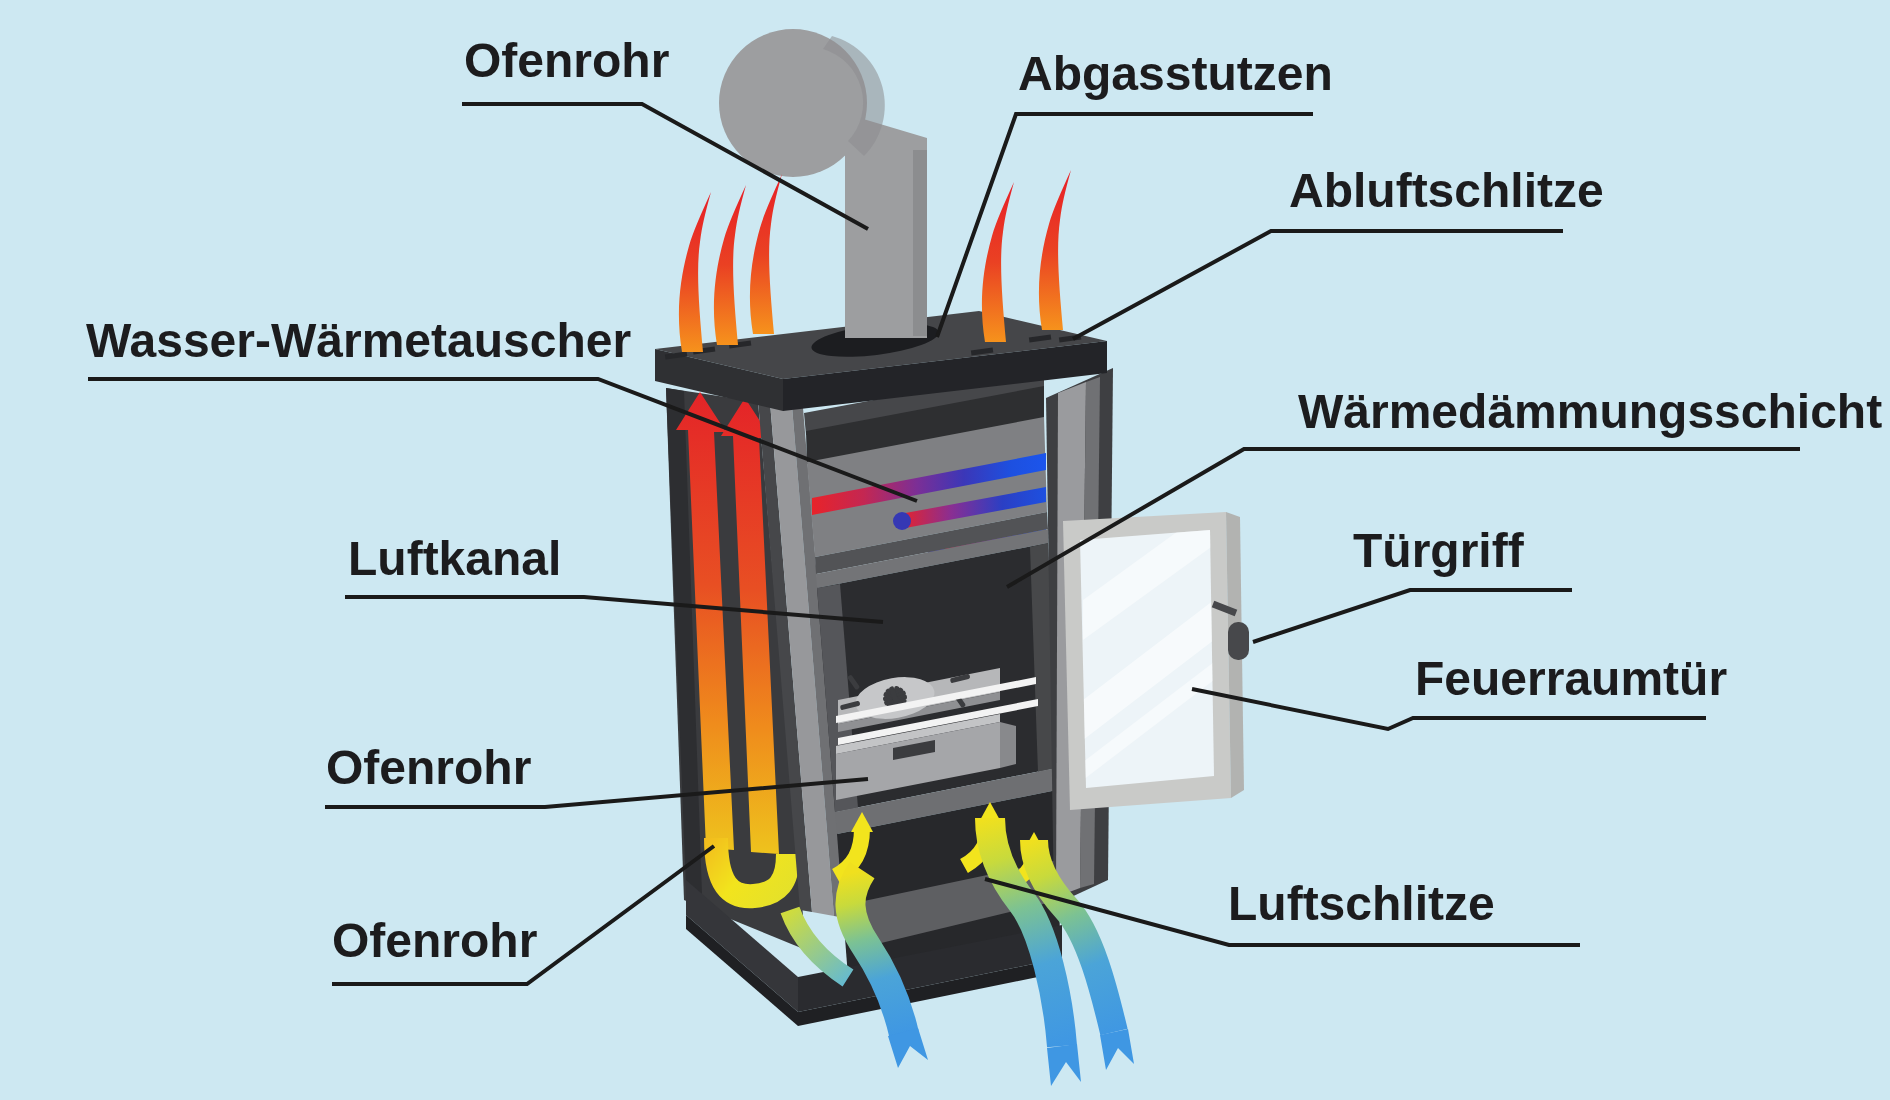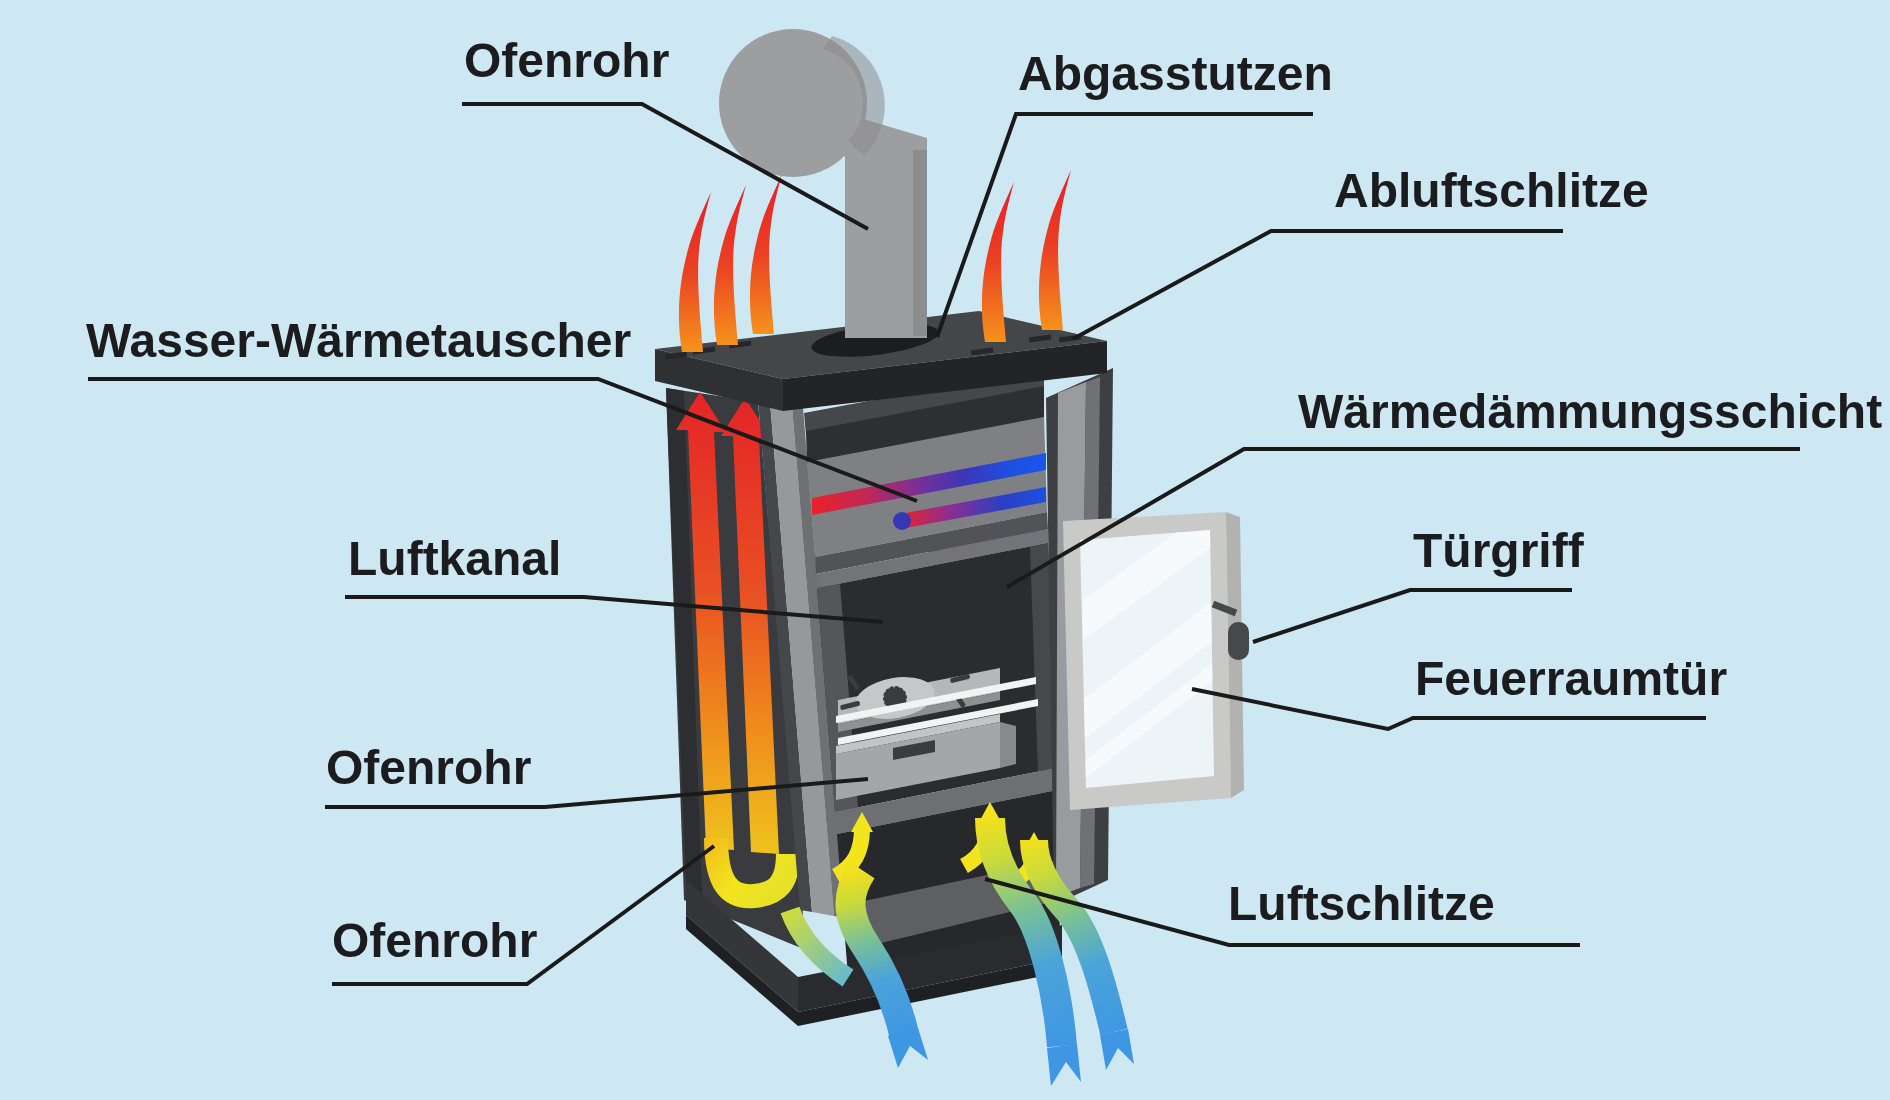--- a/index.html
+++ b/index.html
@@ -245,21 +245,21 @@
     <path class="leader" d="M1572,590 L1410,590 L1253,642"></path>
     <path class="leader" d="M1706,718 L1413,718 L1388,729 L1192,689"></path>
     <path class="leader" d="M325,807 L545,807 L868,779"></path>
     <path class="leader" d="M1580,945 L1229,945 L985,879"></path>
     <path class="leader" d="M332,984 L527,984 L714,846"></path>
   </g>
 </svg>
 
 <div class="label" style="left:464px;top:37px">Ofenrohr</div>
 <div class="label" style="left:1018px;top:50px">Abgasstutzen</div>
-<div class="label" style="left:1334px;top:167px">Abluftschlitze</div>
+<div class="label" style="left:1289px;top:167px">Abluftschlitze</div>
 <div class="label" style="left:86px;top:317px">Wasser-Wärmetauscher</div>
 <div class="label" style="left:1298px;top:388px">Wärmedämmungsschicht</div>
 <div class="label" style="left:348px;top:535px">Luftkanal</div>
-<div class="label" style="left:1413px;top:527px">Türgriff</div>
+<div class="label" style="left:1353px;top:527px">Türgriff</div>
 <div class="label" style="left:1415px;top:655px">Feuerraumtür</div>
 <div class="label" style="left:326px;top:744px">Ofenrohr</div>
 <div class="label" style="left:1228px;top:880px">Luftschlitze</div>
 <div class="label" style="left:332px;top:917px">Ofenrohr</div>
 
 </body></html>

